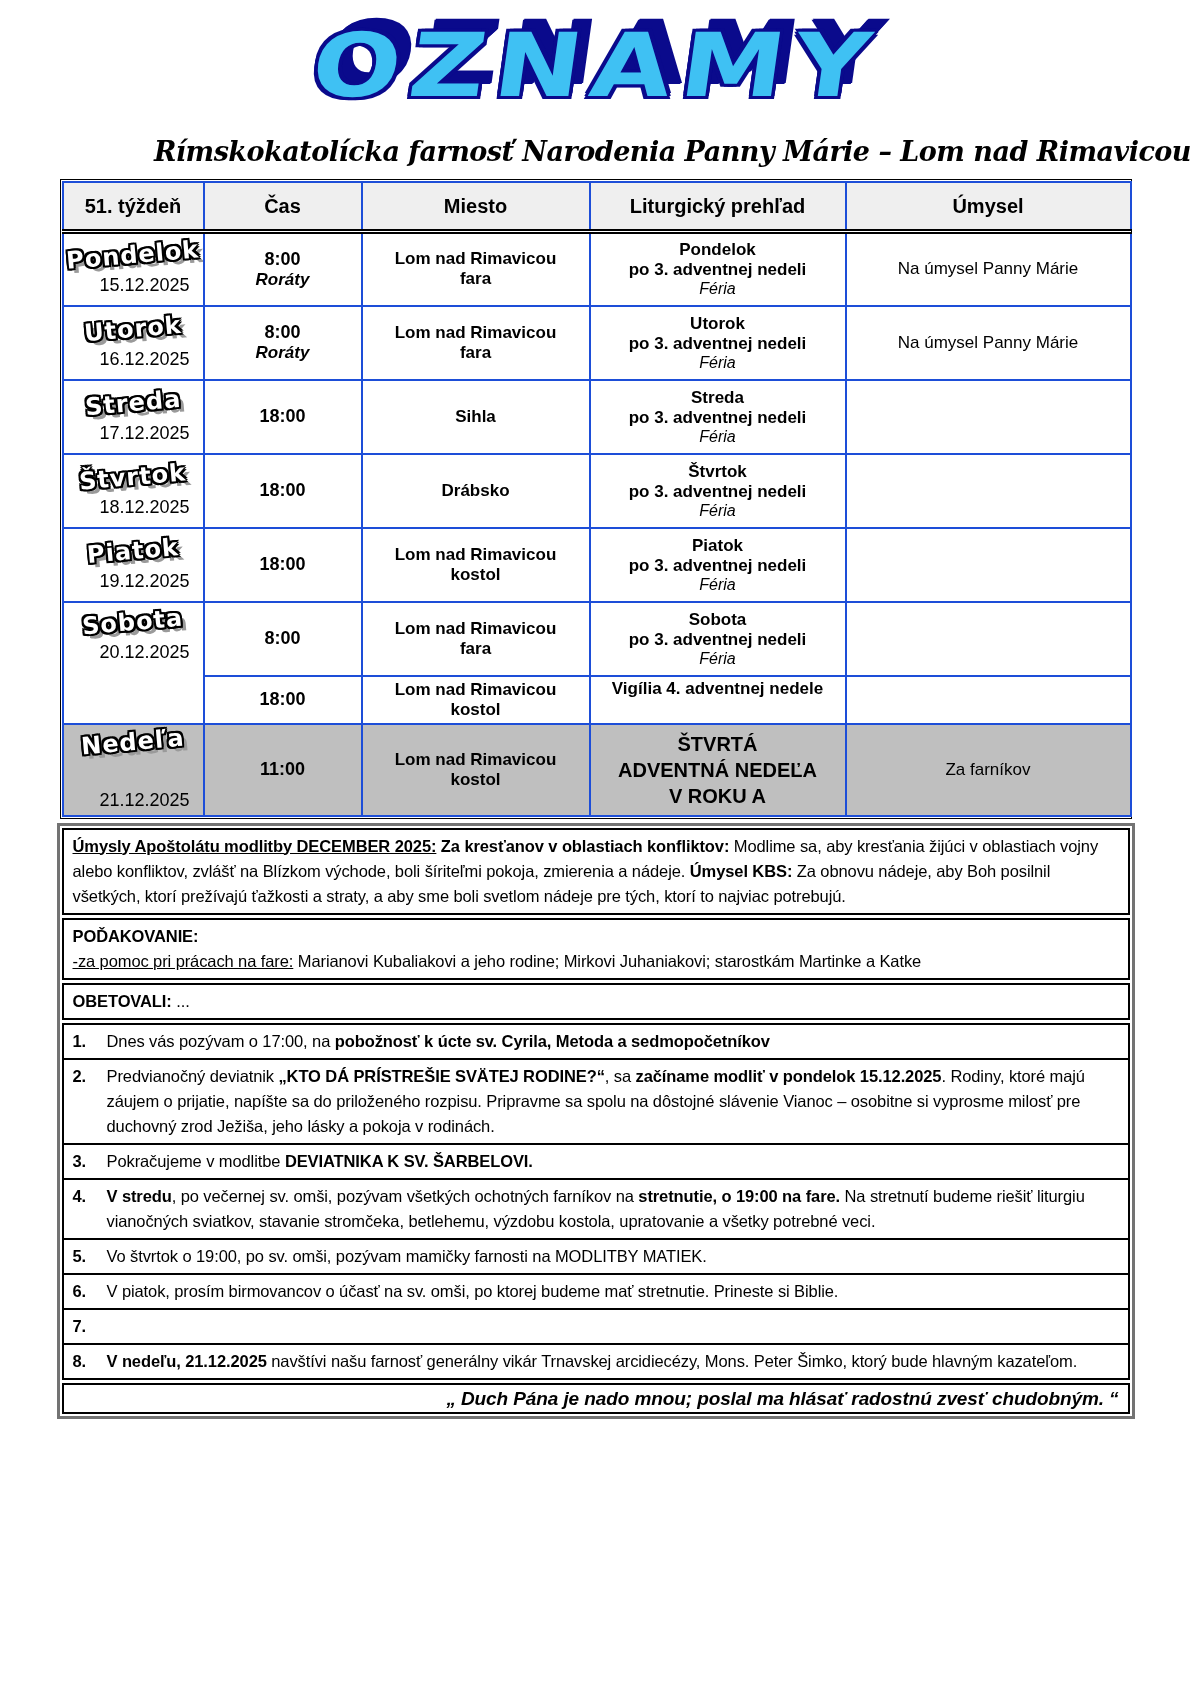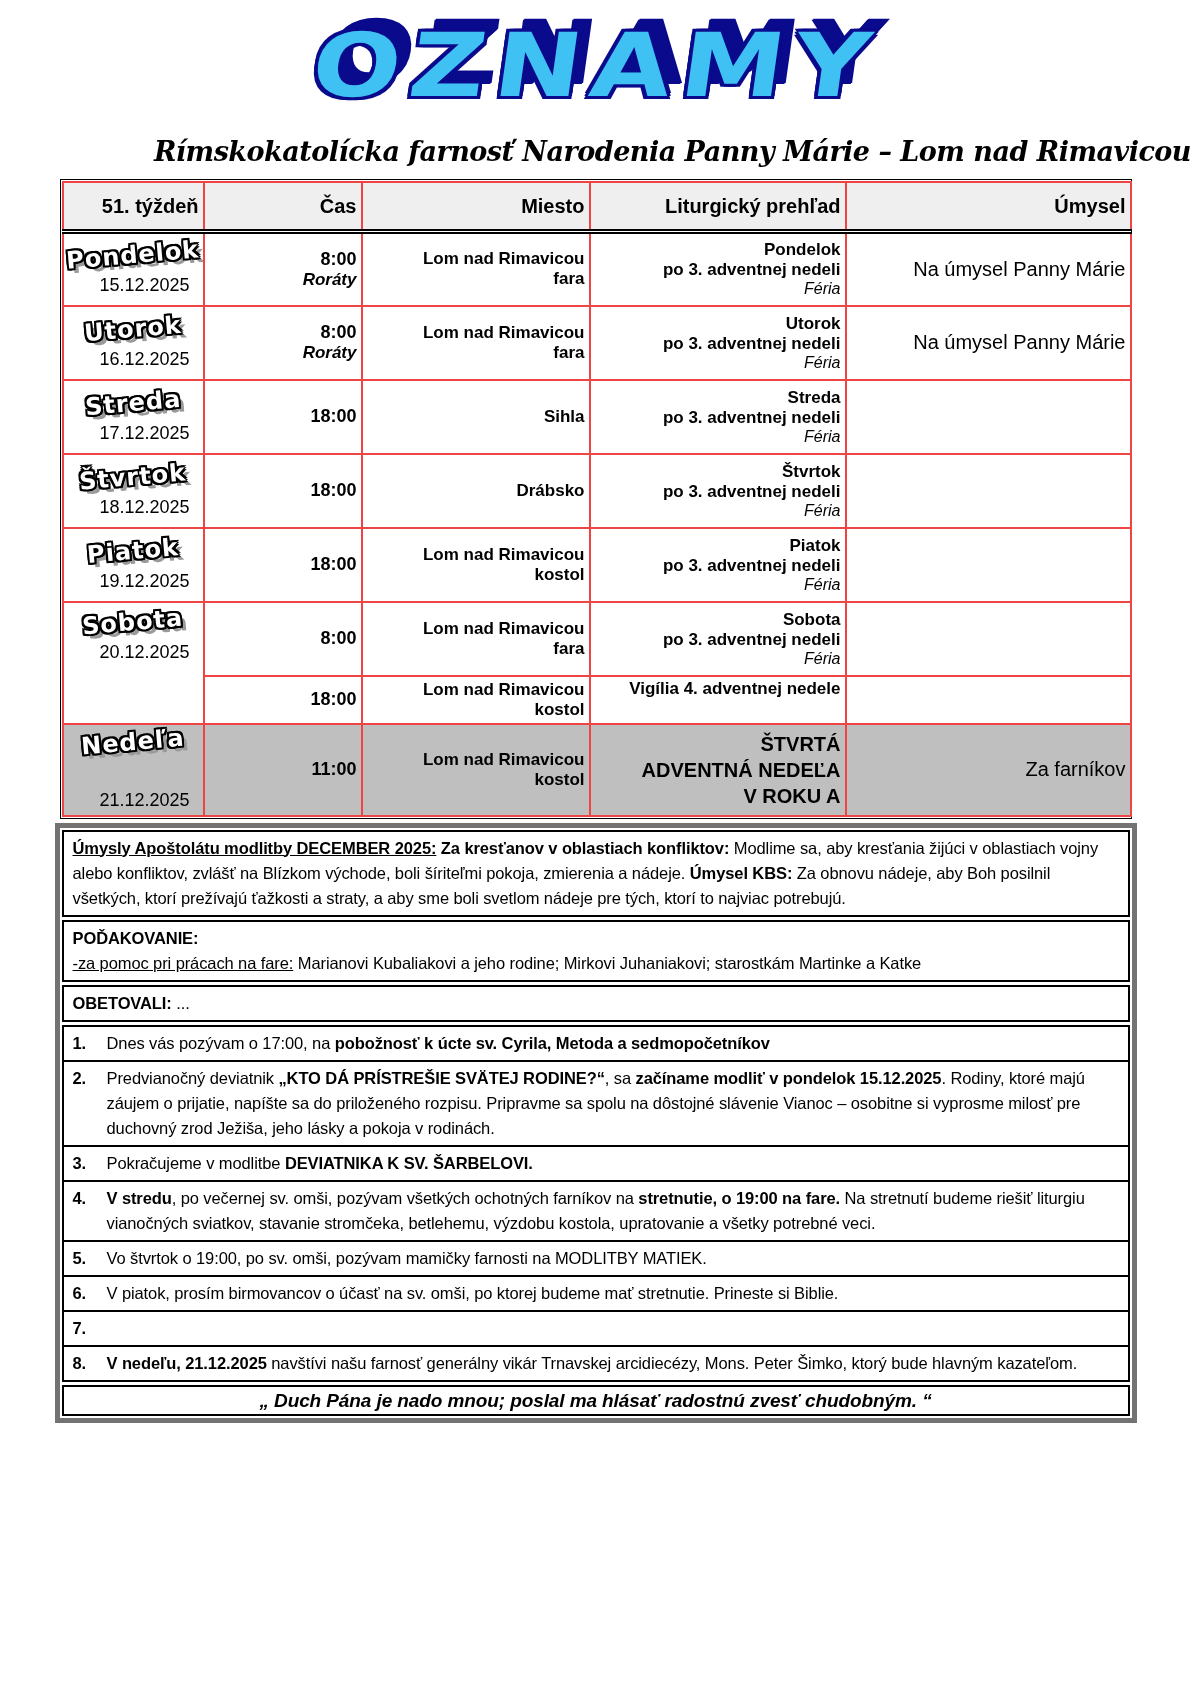--- a/index.html
+++ b/index.html
@@ -22,21 +22,21 @@
   }
   
   .subtitle{
     text-align:right;font-family:"DejaVu Serif", serif;
     font-weight:bold;font-style:italic;font-size:27px;
     margin:8px 0 12px 0;letter-spacing:-0.5px;
   }
   
   .table-outer{width:1068px;margin:0 auto;border:1px solid #000;padding:1px;}
   table{border-collapse:collapse;width:100%;table-layout:fixed;}
-  th,td{border:2px solid #ef4444;padding:2px 4px;text-align:right;vertical-align:middle;overflow:hidden;}
+  th,td{border:2px solid #1d4ed8;padding:2px 4px;text-align:center;vertical-align:middle;overflow:hidden;}
   thead th{
     background:#efefef;font-size:20px;font-weight:bold;height:42px;
     border-bottom:5px double #000;
   }
   td{font-size:17px;font-weight:bold;}
   .day-cell{vertical-align:middle;}
   .day-inner{display:flex;flex-direction:column;align-items:center;justify-content:center;gap:7px;}
   .day-top{justify-content:flex-start;padding-top:4px;}
   .wordart{
     display:inline-block;
@@ -47,38 +47,38 @@
       -2px -2px 0 #000, 2px -2px 0 #000, -2px 2px 0 #000, 2px 2px 0 #000,
       -2px 0 0 #000, 2px 0 0 #000, 0 -2px 0 #000, 0 2px 0 #000,
       5px 5px 0 #9a9a9a;
   }
   .date{font-weight:normal;font-size:18px;margin-left:23px;}
   .row-day{height:74px;}
   .row-sat2{height:48px;}
   .time{font-size:18px;}
   .note{font-style:italic;font-size:17px;}
   .feria{font-style:italic;font-weight:normal;font-size:16px;}
-  .intent{font-weight:normal;font-size:20px;}
+  .intent{font-weight:normal;font-size:17px;}
   .sunday td{background:#bfbfbf;}
   .sunday{height:88px;}
   .sunday .lit-big{font-size:20px;line-height:26px;}
   .sun-day-inner{display:flex;flex-direction:column;align-items:center;justify-content:space-between;height:82px;padding:2px 0 2px 0;}
   
-  .sections{width:1068px;margin:4px auto 0 auto;border:5px solid #737373;padding:2px;}
+  .sections{width:1068px;margin:4px auto 0 auto;border:3px solid #737373;padding:2px;}
   .box{border:2px solid #000;padding:4px 9px;margin-bottom:3px;font-size:16.5px;line-height:25px;letter-spacing:-0.1px;}
   .box:last-child{margin-bottom:0;}
   .b{font-weight:bold;}
   .i{font-style:italic;}
   .u{text-decoration:underline;}
   .list-box{padding:0;}
   .list-item{display:flex;padding:4px 9px;border-top:2px solid #000;}
   .list-item:first-child{border-top:none;}
   .item-num{width:34px;flex:0 0 34px;font-weight:bold;}
   .item-body{flex:1;}
-  .quote-box{text-align:center;font-size:19px;padding:1px 9px;}
+  .quote-box{text-align:right;font-size:19px;padding:1px 9px;}
   .quote-box .b{font-family:"Liberation Sans", sans-serif;}
 </style>
 </head>
 <body>
 
 <div class="page">
 
   <div class="logo-wrap">
     <span class="logo">OZNAMY</span>
   </div>

